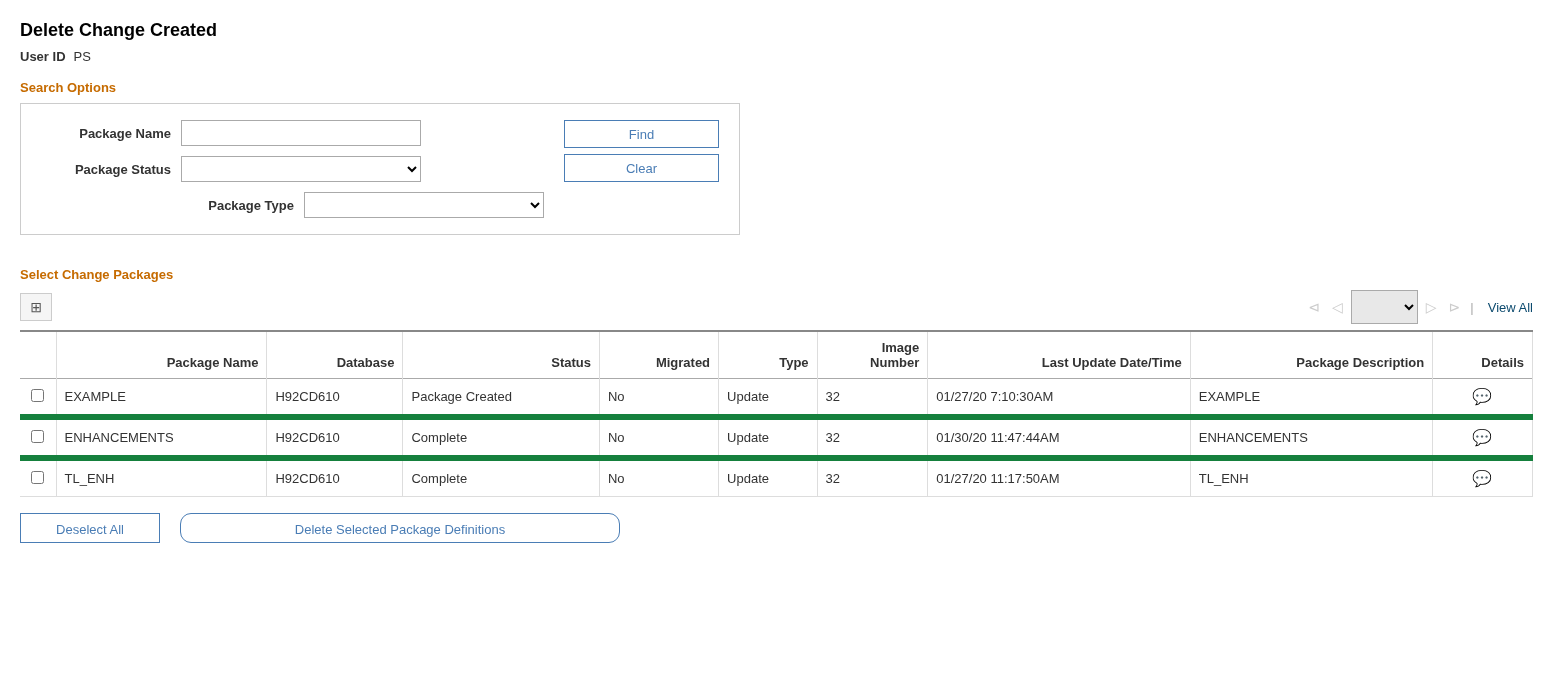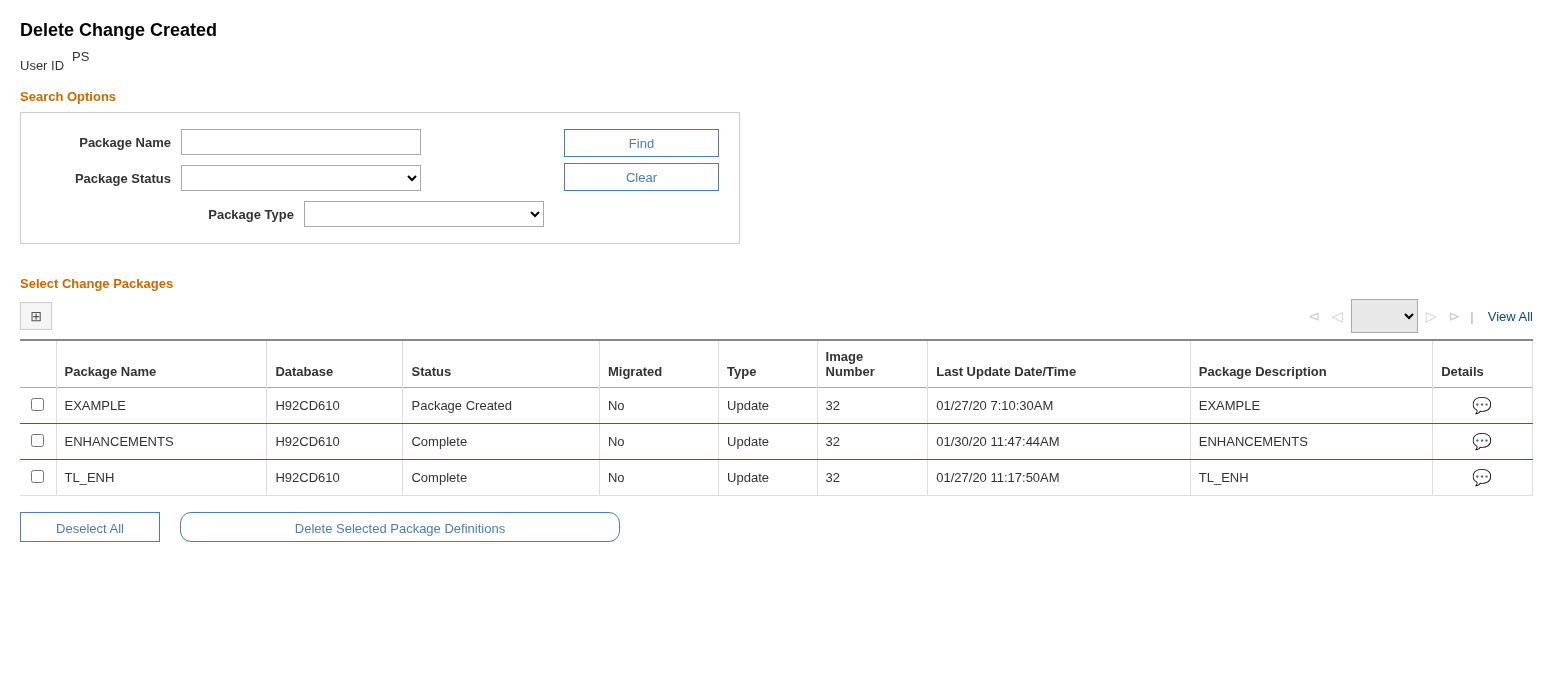--- a/index.html
+++ b/index.html
@@ -1,21 +1,21 @@
 <!DOCTYPE html>
 <html><head>
   <meta charset="utf-8">
   <style>
     * { box-sizing: border-box; margin: 0; padding: 0; }
     body { font-family: Arial, sans-serif; font-size: 13px; color: #333; background: #fff; padding: 20px; }
     
     h1 { font-size: 18px; font-weight: bold; color: #000; margin-bottom: 8px; }
     
     .user-info { display: flex; gap: 8px; margin-bottom: 16px; font-size: 13px; color: #333; }
-    .user-label { font-weight: normal; margin-top: 9px; }
+    .user-label { font-weight: bold; }
     
     .section-title { color: #c66b00; font-weight: bold; font-size: 13px; margin-bottom: 8px; }
     
     .search-box { border: 1px solid #ccc; padding: 16px 20px; display: inline-block; margin-bottom: 24px; min-width: 720px; }
     
     .search-row { display: flex; align-items: center; margin-bottom: 10px; }
     .search-row:last-child { margin-bottom: 0; justify-content: flex-end; }
     .search-label { width: 130px; text-align: right; font-weight: bold; font-size: 13px; margin-right: 10px; }
     .search-input { width: 240px; height: 26px; border: 1px solid #aaa; padding: 2px 6px; font-size: 13px; }
     .search-select { width: 240px; height: 26px; border: 1px solid #aaa; padding: 2px 4px; font-size: 13px; background: #fff; }
@@ -32,23 +32,23 @@
     .grid-icon-btn { width: 32px; height: 28px; border: 1px solid #ccc; background: #f5f5f5; cursor: pointer; display: flex; align-items: center; justify-content: center; font-size: 14px; color: #555; }
     
     .pagination { display: flex; align-items: center; gap: 4px; }
     .page-nav { background: none; border: none; cursor: pointer; font-size: 14px; color: #555; padding: 2px 4px; }
     .page-nav:disabled { color: #ccc; cursor: default; }
     .page-select { height: 24px; border: 1px solid #aaa; background: #e8e8e8; font-size: 12px; padding: 16px 2px; }
     .view-all-link { color: #0c4a6e; cursor: pointer; text-decoration: none; font-size: 13px; margin-left: 8px; }
     
     table { width: 100%; border-collapse: collapse; border-top: 2px solid #888; }
     thead tr { border-bottom: 1px solid #aaa; }
-    th { font-weight: bold; font-size: 13px; text-align: left; padding: 8px 8px; vertical-align: bottom; background: #fff; border-right: 1px solid #ddd; }
+    th { font-weight: bold; font-size: 13px; text-align: right; padding: 8px 8px; vertical-align: bottom; background: #fff; border-right: 1px solid #ddd; }
     th:first-child { width: 36px; border-right: 1px solid #ddd; }
-    td { padding: 8px 8px; border-bottom: 1px solid #15803d; border-right: 1px solid #ddd; font-size: 13px; vertical-align: middle; }
+    td { padding: 8px 8px; border-bottom: 6px solid #15803d; border-right: 1px solid #ddd; font-size: 13px; vertical-align: middle; }
     td:first-child { width: 36px; text-align: center; }
     tr:last-child td { border-bottom: 1px solid #ddd; }
     
     .details-icon { font-size: 16px; color: #666; cursor: pointer; }
     
     .footer-buttons { display: flex; gap: 20px; margin-top: 16px; align-items: center; }
     .footer-btn { height: 30px; border: 1px solid #4a7db5; background: #fff; color: #4a7db5; font-size: 13px; cursor: pointer; padding: 8px 20px; }
     .footer-btn-wide { width: 440px; border-radius: 11px; }
     .footer-btn-deselect { width: 140px; }
 

